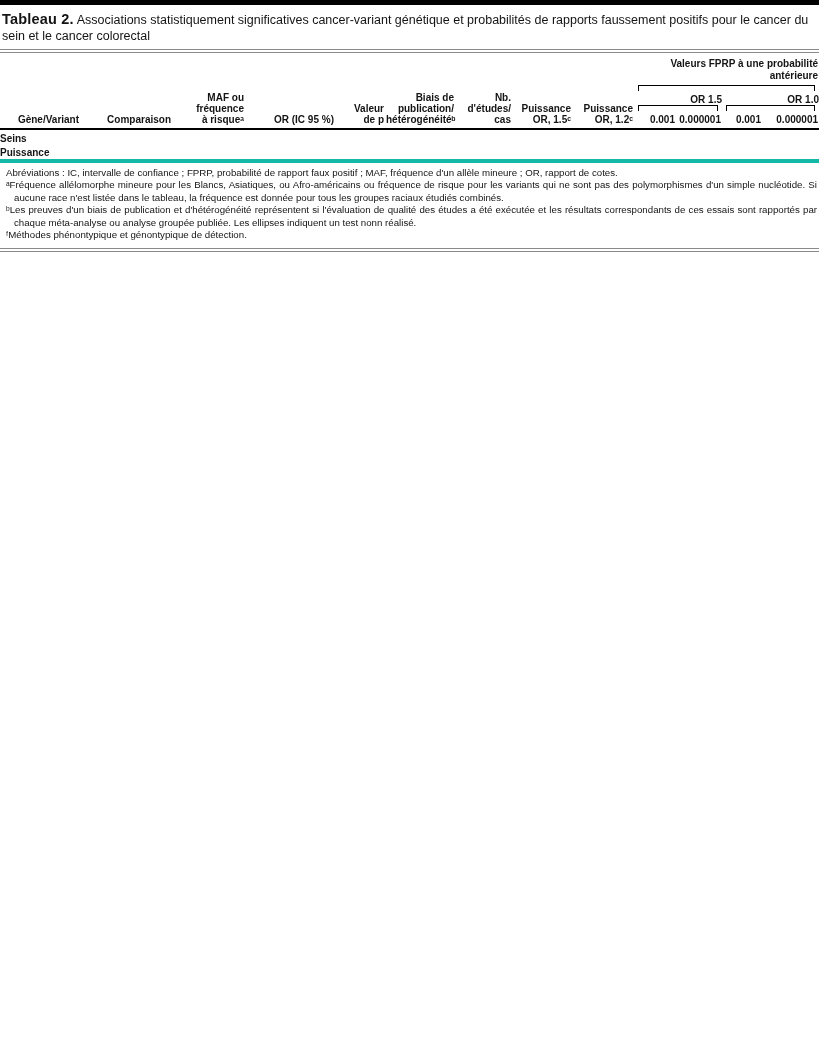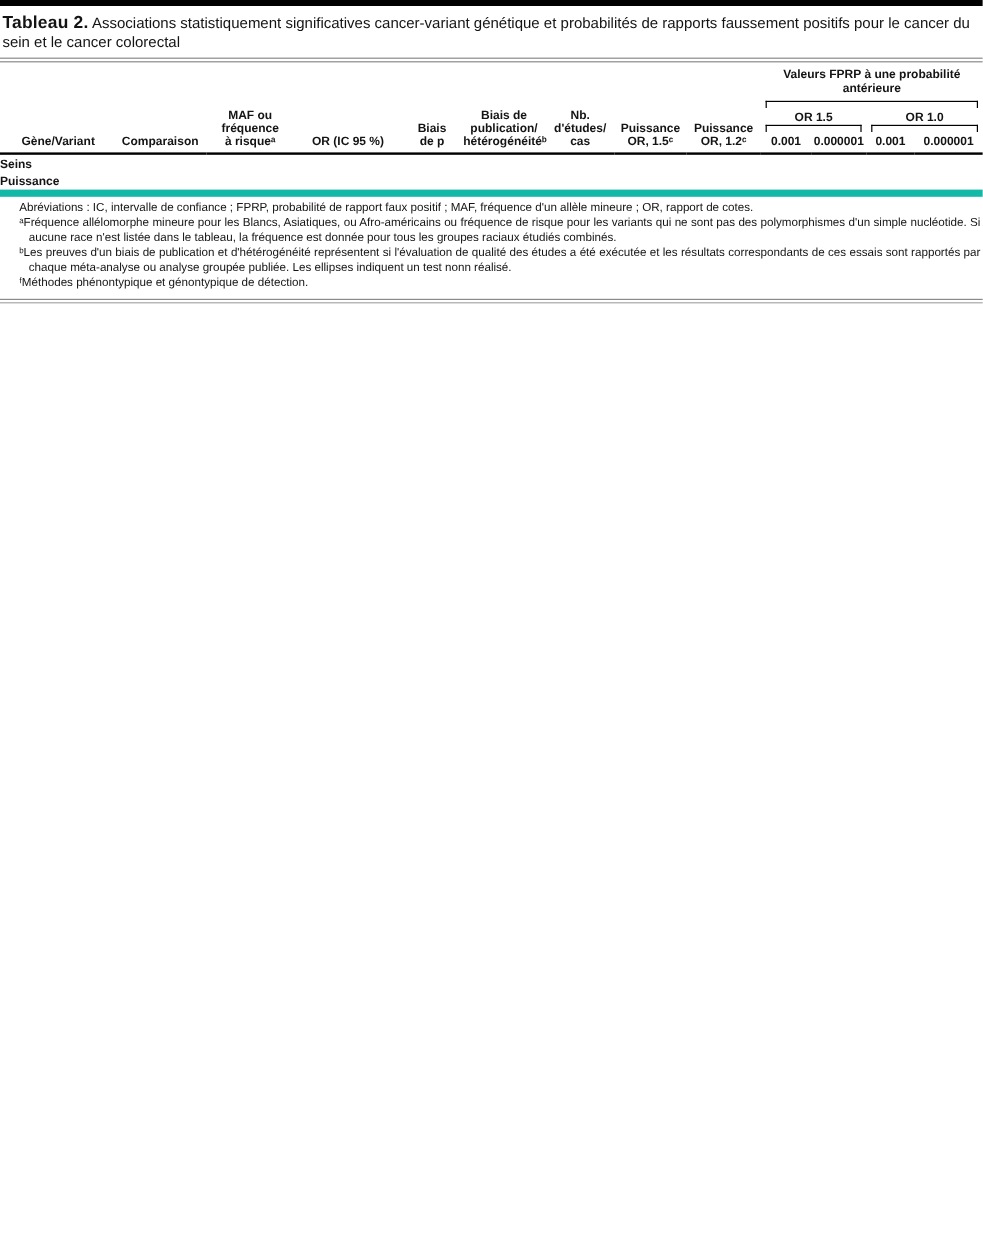--- a/index.html
+++ b/index.html
@@ -3,30 +3,30 @@
 <meta charset="utf-8">
 <style>
   html,body{margin:0;padding:0;background:#fff;}
   body{width:819px;color:#141414;font-family:"Liberation Sans","DejaVu Sans",sans-serif;}
   .topbar{height:5px;background:#000;}
   .title{padding:6px 3px 5px 2px;font-size:12.5px;line-height:16px;}
   .title .tlabel{font-weight:bold;font-size:14.5px;letter-spacing:.2px;}
   .rule-double{height:2px;border-top:1px solid #8a8a8a;border-bottom:1px solid #8a8a8a;}
   table{width:100%;border-collapse:collapse;table-layout:fixed;}
   thead{border-bottom:2px solid #000;}
-  thead th{font-weight:bold;font-size:10px;line-height:11px;vertical-align:bottom;text-align:center;white-space:pre-line;padding:1px 1px 3px;}
+  thead th{font-weight:bold;font-size:10px;line-height:11px;vertical-align:bottom;text-align:right;white-space:pre-line;padding:1px 1px 3px;}
   th.hc0{text-align:center;padding-left:3px;}
   th.fprp-title{vertical-align:top;padding-top:5px;font-size:10px;line-height:12px;}
   th.brk{vertical-align:top;padding:0 1px 1px;height:7px;}
   .bracket{height:5px;border:1px solid #000;border-bottom:none;margin:0 3px;}
   th.orlab{vertical-align:middle;padding:1px 0 0;}
   tbody td{font-size:10px;line-height:11px;vertical-align:top;text-align:center;padding:4px 1px 3px;}
   tbody tr:last-child td{border-bottom:none;}
   tr.section-row td{font-weight:bold;text-align:left;padding:3px 0 0;border-bottom:none;}
-  .footnotes{border-top:6px solid #14b8a6;margin-top:1px;padding:4px 2px 6px 16px;font-size:9.7px;line-height:12.4px;text-align:justify;}
+  .footnotes{border-top:4px solid #14b8a6;margin-top:1px;padding:4px 2px 6px 6px;font-size:9.7px;line-height:12.4px;text-align:justify;}
   .fn{padding-left:8px;text-indent:-8px;}
   .endrule{height:2px;border-top:1px solid #8a8a8a;border-bottom:1px solid #8a8a8a;margin-top:1px;}
 </style>
 </head>
 <body>
 
 <div class="topbar"></div>
 
 <div class="title">
   <span class="tlabel">Tableau 2.</span>
@@ -51,21 +51,21 @@
     <col style="width:57px">
   </colgroup>
   <thead>
     <tr>
       <th class="hc0" rowspan="5">Gène/Variant</th>
       <th rowspan="5">Comparaison</th>
       <th rowspan="5">MAF ou
 fréquence
 à risqueᵃ</th>
       <th rowspan="5">OR (IC 95 %)</th>
-      <th rowspan="5">Biais
+      <th rowspan="5">Valeur
 de p</th>
       <th rowspan="5">Biais de
 publication/
 hétérogénéitéᵇ</th>
       <th rowspan="5">Nb.
 d'études/
 cas</th>
       <th rowspan="5">Puissance
 OR, 1.5ᶜ</th>
       <th rowspan="5">Puissance

